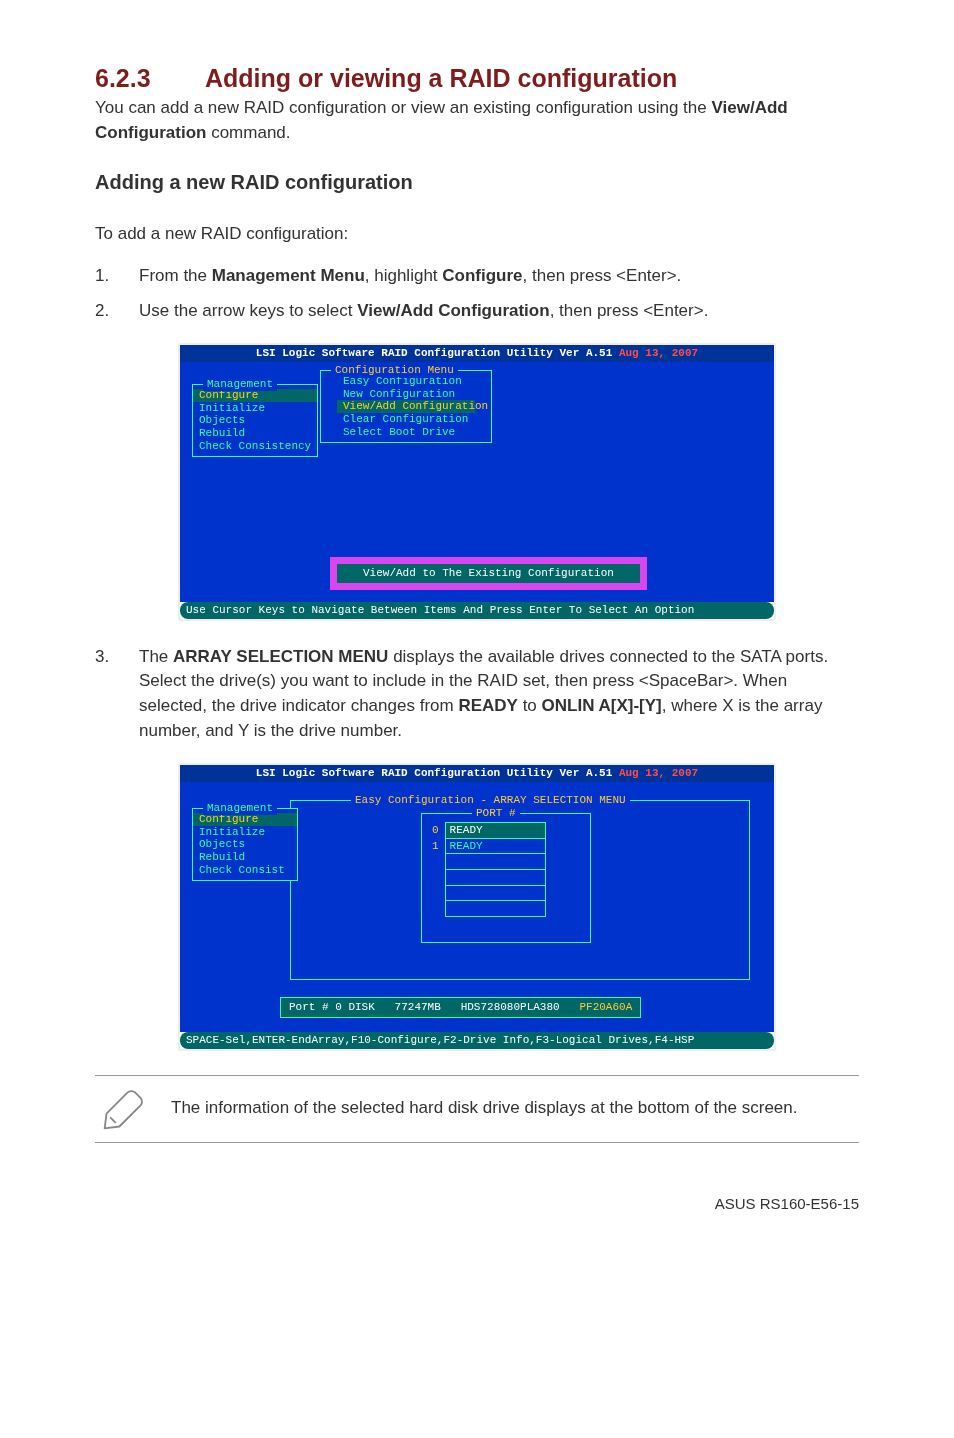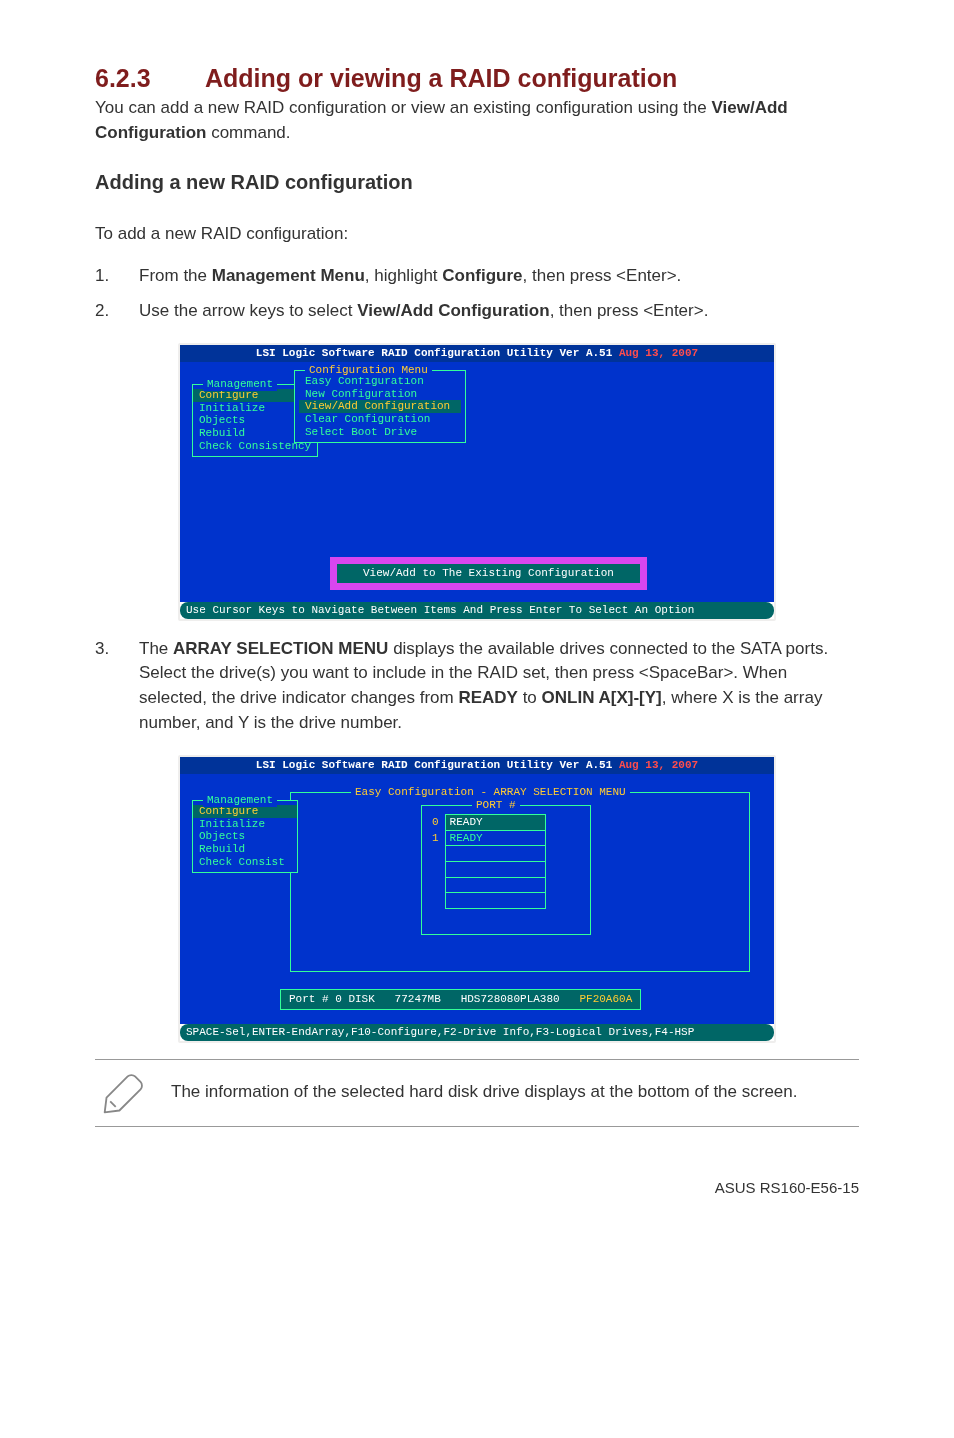--- a/index.html
+++ b/index.html
@@ -24,21 +24,21 @@
   p.sub-intro { margin-bottom: 18px; }
   ol.steps { list-style: none; margin-bottom: 20px; }
   ol.steps > li { display: flex; margin-bottom: 10px; }
   ol.steps > li .step-num { width: 44px; flex-shrink: 0; }
   ol.steps > li .step-body { flex: 1; }
   b, strong { font-weight: bold; }
 
   
   .bios-frame {
     width: 598px;
-    margin: 18px auto 16px auto;
+    margin: 18px auto 24px auto;
     border: 2px solid #efeeed;
     border-radius: 2px;
     overflow: hidden;
     font-family: "Courier New", monospace;
     font-size: 11px;
     line-height: 1.15;
   }
   .bios-titlebar {
     background: #003399;
     color: #ffffff;
@@ -149,21 +149,21 @@
 
     <div class="bios-box" style="left:12px; top:22px; width:126px; padding:4px 0;">
       <div class="bios-box-title green">Management</div>
       <div class="bios-menu-highlight">Configure</div>
       <div class="bios-menu-item">Initialize</div>
       <div class="bios-menu-item">Objects</div>
       <div class="bios-menu-item">Rebuild</div>
       <div class="bios-menu-item">Check Consistency</div>
     </div>
 
-    <div class="bios-box" style="left:114px; top:8px; width:172px; padding:4px 4px;">
+    <div class="bios-box" style="left:140px; top:8px; width:172px; padding:4px 16px;">
       <div class="bios-box-title">Configuration Menu</div>
       <div class="bios-menu-item">Easy Configuration</div>
       <div class="bios-menu-item">New Configuration</div>
       <div class="bios-menu-highlight">View/Add Configuration</div>
       <div class="bios-menu-item">Clear Configuration</div>
       <div class="bios-menu-item">Select Boot Drive</div>
     </div>
 
     <div class="bios-button" style="left:150px; bottom:12px;">View/Add to The Existing Configuration</div>
   </div>

